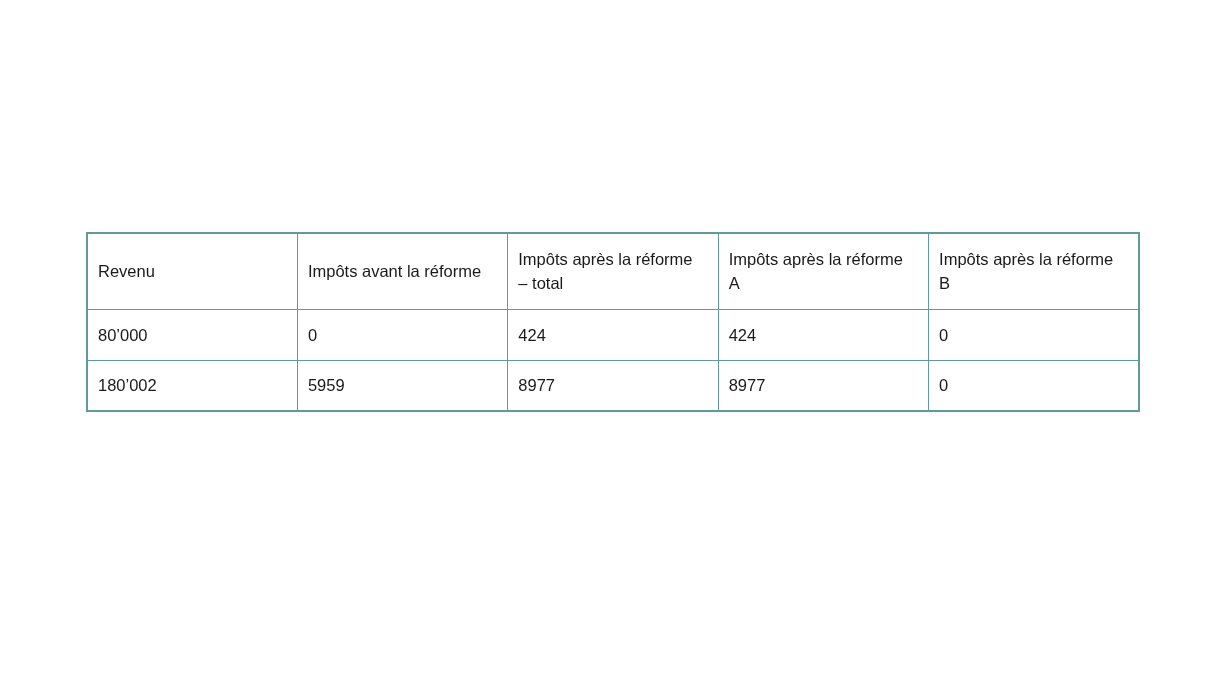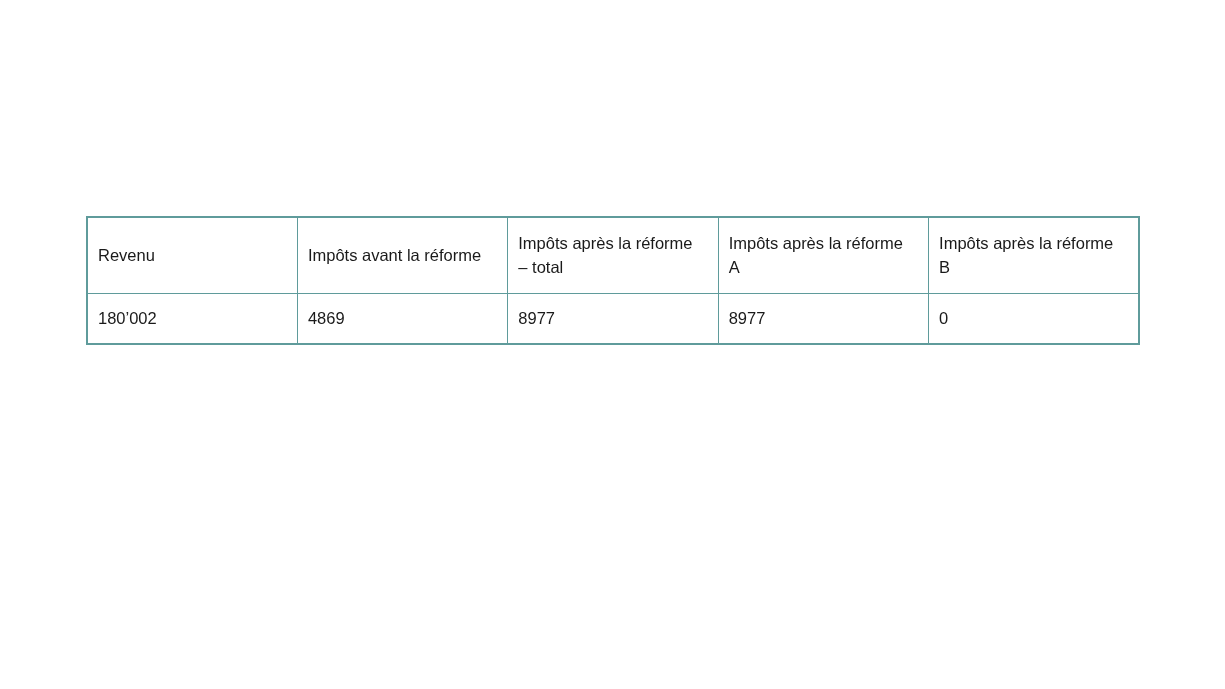--- a/index.html
+++ b/index.html
@@ -21,20 +21,21 @@
     position: absolute;
     left: 86px;
     top: 216px;
     width: 1054px;
   }
   table.data-table {
     width: 100%;
     border-collapse: collapse;
     table-layout: fixed;
     border: 2px solid var(--border-color, #5f9b9b);
+    margin-top: 16px;
   }
   table.data-table th,
   table.data-table td {
     border: 1px solid var(--border-color, #5f9b9b);
     font-size: 16.5px;
     line-height: 24px;
     font-weight: 400;
     text-align: left;
     vertical-align: middle;
     padding: 6px 12px 6px 10px;
@@ -59,22 +60,29 @@
         <tr>
           <th>Revenu</th>
           <th>Impôts avant la réforme</th>
           <th>Impôts après la réforme – total</th>
           <th>Impôts après la réforme A</th>
           <th>Impôts après la réforme B</th>
         </tr>
       </thead>
       <tbody>
           <tr>
+            <td>80’000</td>
+            <td>0</td>
+            <td>424</td>
+            <td>424</td>
+            <td>0</td>
+          </tr>
+          <tr>
             <td>180’002</td>
-            <td>4869</td>
+            <td>5959</td>
             <td>8977</td>
             <td>8977</td>
             <td>0</td>
           </tr>
         </tbody>
     </table>
   </div>
 </div>
 
 </body></html>

